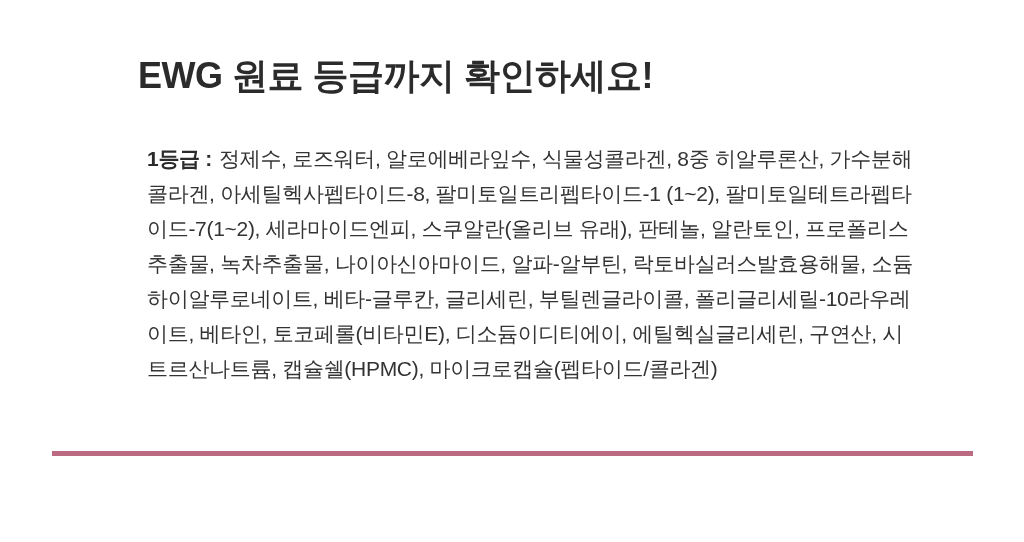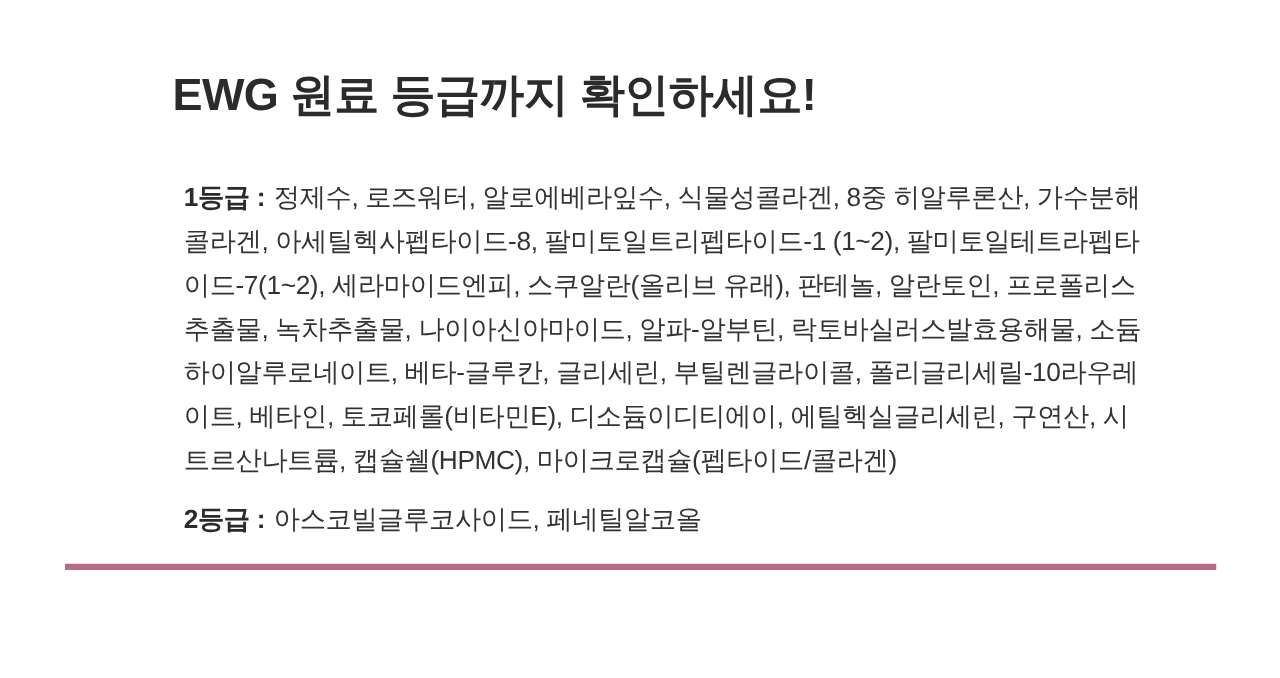--- a/index.html
+++ b/index.html
@@ -65,20 +65,17 @@
 <body>
 
 <div class="canvas">
 
   <h2 class="section-title">EWG 원료 등급까지 확인하세요!</h2>
 
   <div class="body-text">
     <p>
       <span class="grade-label">1등급 :</span><span>정제수, 로즈워터, 알로에베라잎수, 식물성콜라겐, 8중 히알루론산, 가수분해콜라겐, 아세틸헥사펩타이드-8, 팔미토일트리펩타이드-1 (1~2), 팔미토일테트라펩타이드-7(1~2), 세라마이드엔피, 스쿠알란(올리브 유래), 판테놀, 알란토인, 프로폴리스추출물, 녹차추출물, 나이아신아마이드, 알파-알부틴, 락토바실러스발효용해물, 소듐하이알루로네이트, 베타-글루칸, 글리세린, 부틸렌글라이콜, 폴리글리세릴-10라우레이트, 베타인, 토코페롤(비타민E), 디소듐이디티에이, 에틸헥실글리세린, 구연산, 시트르산나트륨, 캡슐쉘(HPMC), 마이크로캡슐(펩타이드/콜라겐)</span>
     </p>
-    <p class="grade2-row">
-      <span class="grade-label">2등급 :</span><span>아스코빌글루코사이드, 페네틸알코올</span>
-    </p>
   </div>
 
   <hr class="section-divider">
 
 </div>
 
 </body></html>

